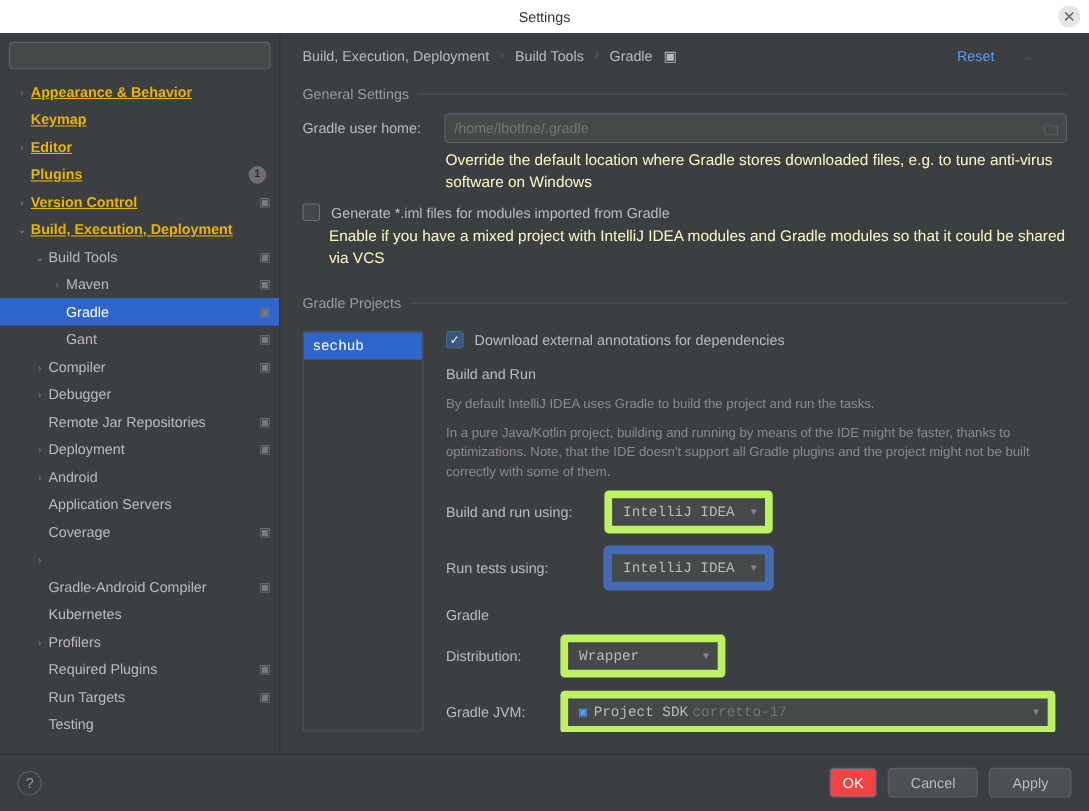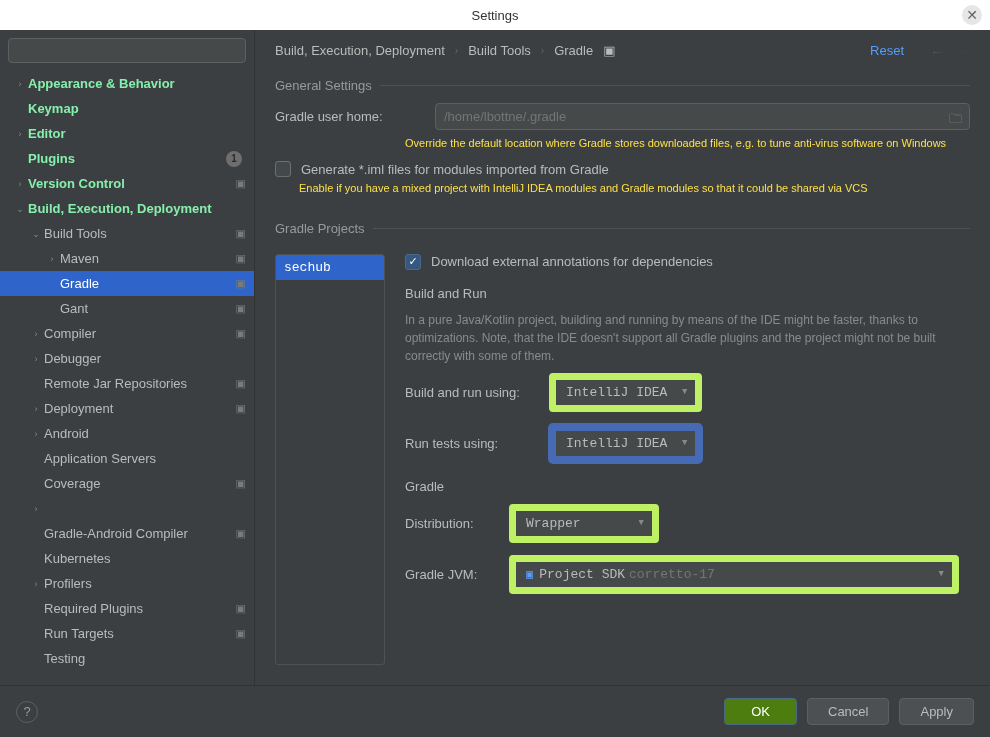--- a/index.html
+++ b/index.html
@@ -90,21 +90,21 @@
 }
 .tree-item.selected { background: #2f65ca; color: #fff; }
 .tree-item .arrow {
   width: 16px;
   text-align: center;
   color: #888;
   font-size: 9px;
 }
 .tree-item.selected .arrow { color: #ccc; }
 .tree-item .label { flex: 1; }
-.tree-item.bold .label { font-weight: 600; color: #86efac; }
+.tree-item.bold .label { font-weight: 600; color: #eab308; text-decoration: underline; }
 .tree-item.selected .label { color: #fff; }
 .tree-item .badge {
   background: #6e6e6e;
   color: #2b2b2b;
   border-radius: 50%;
   width: 16px;
   height: 16px;
   font-size: 10px;
   display: flex;
   align-items: center;
@@ -171,31 +171,31 @@
 .text-input {
   flex: 1;
   background: #45494a;
   border: 1px solid #5e6060;
   border-radius: 4px;
   padding: 5px 28px 5px 8px;
   color: #bbb;
   font-size: 13px;
 }
 .text-input::placeholder { color: #757575; }
-.input-wrap { position: relative; flex: 1; display: flex; margin-left: 31px; }
+.input-wrap { position: relative; flex: 1; display: flex; }
 .input-icon {
   position: absolute;
   right: 8px;
   top: 6px;
   color: #888;
   font-size: 13px;
 }
 .hint {
-  color: #fde047;
-  font-size: 11px;
+  color: #fef9c3;
+  font-size: 14px;
   margin-left: 130px;
   margin-bottom: 10px;
   line-height: 1.4;
 }
 .hint.no-indent { margin-left: 24px; }
 .checkbox-row {
   display: flex;
   align-items: center;
   gap: 10px;
   margin-bottom: 4px;
@@ -313,24 +313,24 @@
 .btn {
   padding: 5px 20px;
   border-radius: 4px;
   border: 1px solid #5e6060;
   background: #4c5052;
   color: #bbb;
   cursor: pointer;
   font-size: 13px;
 }
 .btn.primary {
-  background: #4d7c0f;
+  background: #ef4444;
   border-color: #4a688a;
   color: #fff;
-  padding: 5px 26px;
+  padding: 5px 11px;
 }
 ::-webkit-scrollbar { width: 8px; }
 ::-webkit-scrollbar-track { background: #3c3f41; }
 ::-webkit-scrollbar-thumb { background: #5e5e5e; border-radius: 4px; }
 </style>
 </head>
 <body>
 
 <div class="titlebar">
   <span>Settings</span>
@@ -504,20 +504,21 @@
           <div class="proj">sechub</div>
         </div>
 
         <div class="project-details">
           <div class="checkbox-row" style="margin-bottom:16px">
             <div class="checkbox checked">✓</div>
             <span>Download external annotations for dependencies</span>
           </div>
 
           <div class="section-title">Build and Run</div>
+          <div class="section-text">By default IntelliJ IDEA uses Gradle to build the project and run the tasks.</div>
           <div class="section-text">In a pure Java/Kotlin project, building and running by means of the IDE might be faster, thanks to optimizations. Note, that the IDE doesn't support all Gradle plugins and the project might not be built correctly with some of them.</div>
 
           <div class="field-pair">
             <span class="lbl">Build and run using:</span>
             <div class="select">
               <span>IntelliJ IDEA</span>
               <span class="chev">▼</span>
             </div>
           </div>
           <div class="field-pair">

